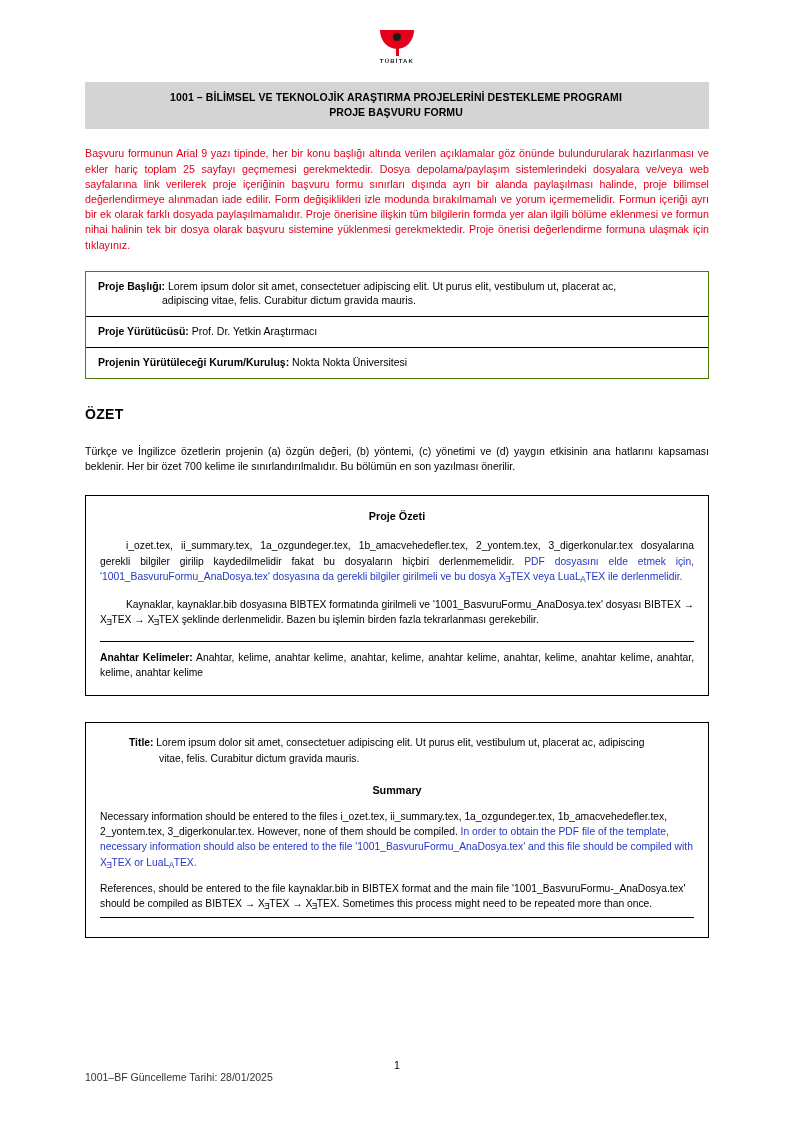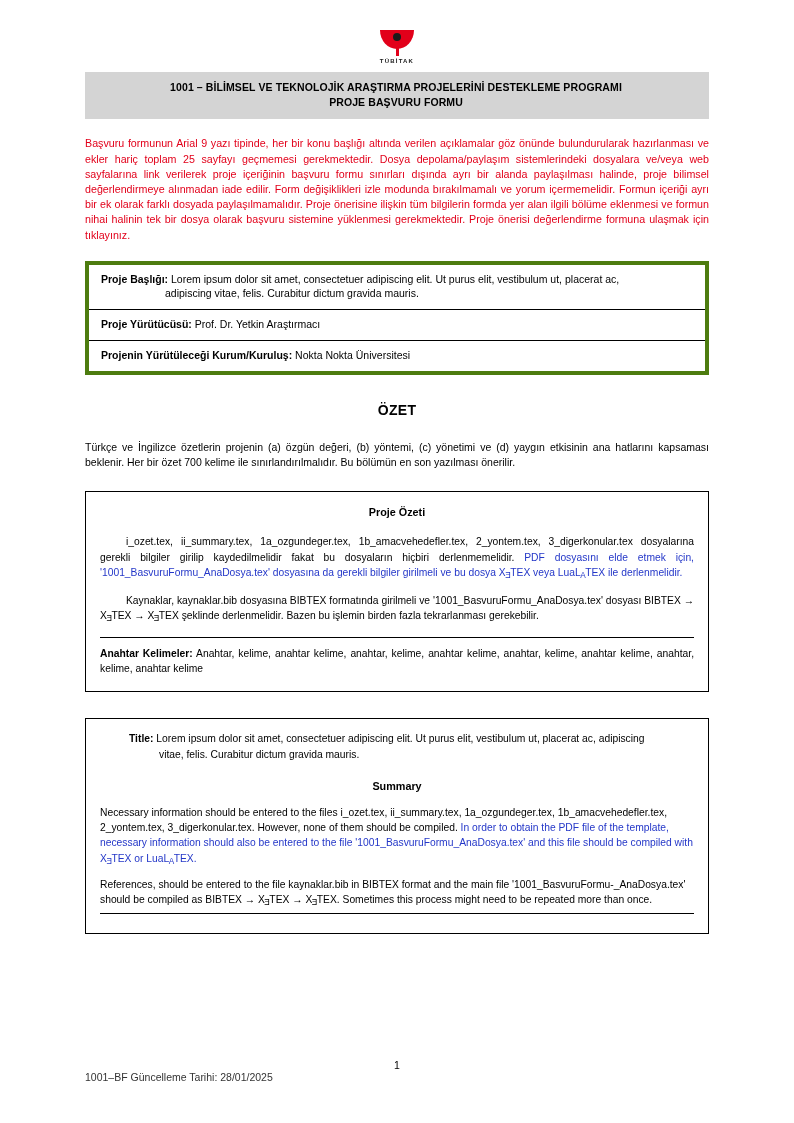--- a/index.html
+++ b/index.html
@@ -58,21 +58,21 @@
   .logo-text {
     margin-top: 2px;
     font-size: 6px;
     letter-spacing: 1.2px;
     color: #1a1a1a;
     font-weight: bold;
   }
 
   
   .title-band {
-    margin-top: 8px;
+    margin-top: 18px;
     background: #d4d4d4;
     text-align: center;
     padding: 8px 12px 9px 10px;
     font-size: 10.5px;
     font-weight: bold;
     line-height: 1.45;
     letter-spacing: 0.1px;
   }
 
   
@@ -81,40 +81,39 @@
     color: #e2001a;
     font-weight: normal;
     font-size: 10.7px;
     line-height: 1.42;
     text-align: justify;
   }
 
   
   .info-table {
     margin-top: 18px;
-    border: 4px solid #4d7c0f;
+    border: 1px solid #4d7c0f;
     font-size: 10.5px;
   }
   .info-row {
     padding: 7px 10px 8px 12px;
     line-height: 1.4;
   }
   .info-row + .info-row {
     border-top: 1px solid #000;
   }
   .info-row b { font-weight: bold; }
   .info-indent { padding-left: 64px; display: block; }
 
   
   .section-title {
     margin-top: 27px;
     font-size: 14px;
     font-weight: bold;
     letter-spacing: 0.3px;
-    text-align: center;
   }
   .abstract-desc {
     margin-top: 22px;
     font-size: 10.5px;
     line-height: 1.5;
     text-align: justify;
   }
 
   
   .box {

